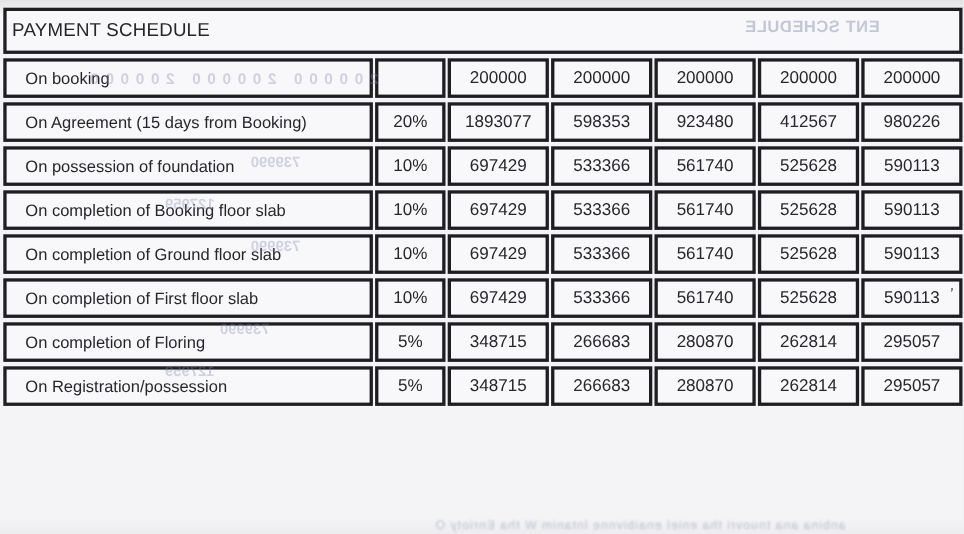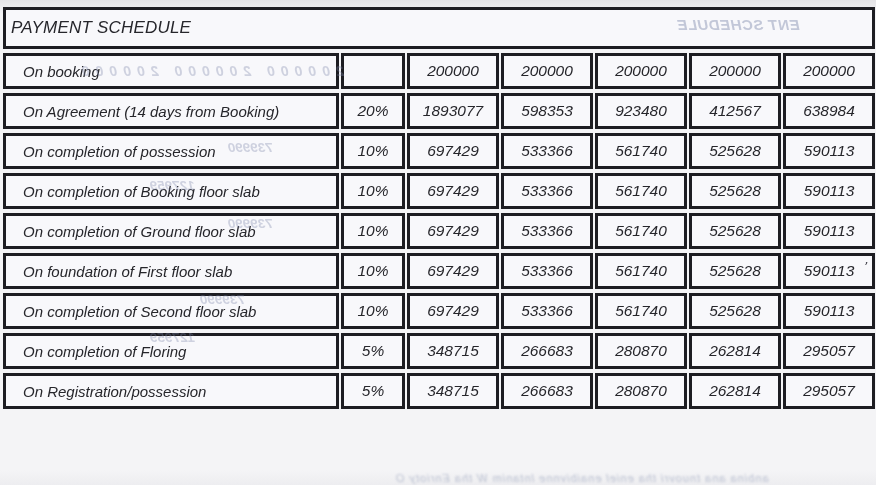--- a/index.html
+++ b/index.html
@@ -9,21 +9,20 @@
     height: 485px;
     overflow: hidden;
     background: #efeff2;
     font-family: "Liberation Sans", sans-serif;
   }
   .scan-page {
     position: relative;
     width: 876px;
     height: 485px;
     background: linear-gradient(180deg, #e3e3e6 0%, #f4f4f6 3%, #f4f4f6 97%, #ededf0 100%);
-    font-style: italic;
   }
   table.payment {
     position: absolute;
     left: 1px;
     top: 3px;
     width: 874px;
     border-collapse: separate;
     border-spacing: 2px 4px;
     table-layout: fixed;
   }
@@ -122,30 +121,30 @@
     <tr>
           <td class="label-cell">On booking</td>
           <td class="pct-cell"></td>
           <td class="val-cell">200000</td>
           <td class="val-cell">200000</td>
           <td class="val-cell">200000</td>
           <td class="val-cell">200000</td>
           <td class="val-cell">200000</td>
         </tr>
         <tr>
-          <td class="label-cell">On Agreement (14 days from Booking)</td>
+          <td class="label-cell">On Agreement (15 days from Booking)</td>
           <td class="pct-cell">20%</td>
           <td class="val-cell">1893077</td>
           <td class="val-cell">598353</td>
           <td class="val-cell">923480</td>
           <td class="val-cell">412567</td>
-          <td class="val-cell">638984</td>
-        </tr>
-        <tr>
-          <td class="label-cell">On completion of possession</td>
+          <td class="val-cell">980226</td>
+        </tr>
+        <tr>
+          <td class="label-cell">On possession of foundation</td>
           <td class="pct-cell">10%</td>
           <td class="val-cell">697429</td>
           <td class="val-cell">533366</td>
           <td class="val-cell">561740</td>
           <td class="val-cell">525628</td>
           <td class="val-cell">590113</td>
         </tr>
         <tr>
           <td class="label-cell">On completion of Booking  floor slab</td>
           <td class="pct-cell">10%</td>
@@ -158,36 +157,27 @@
         <tr>
           <td class="label-cell">On completion of Ground  floor slab</td>
           <td class="pct-cell">10%</td>
           <td class="val-cell">697429</td>
           <td class="val-cell">533366</td>
           <td class="val-cell">561740</td>
           <td class="val-cell">525628</td>
           <td class="val-cell">590113</td>
         </tr>
         <tr>
-          <td class="label-cell">On  foundation of First floor slab</td>
+          <td class="label-cell">On  completion of First floor slab</td>
           <td class="pct-cell">10%</td>
           <td class="val-cell">697429</td>
           <td class="val-cell">533366</td>
           <td class="val-cell">561740</td>
           <td class="val-cell">525628</td>
           <td class="val-cell">590113<span class="pen-tick">ʼ</span></td>
-        </tr>
-        <tr>
-          <td class="label-cell">On completion of Second floor slab</td>
-          <td class="pct-cell">10%</td>
-          <td class="val-cell">697429</td>
-          <td class="val-cell">533366</td>
-          <td class="val-cell">561740</td>
-          <td class="val-cell">525628</td>
-          <td class="val-cell">590113</td>
         </tr>
         <tr>
           <td class="label-cell">On completion of Floring</td>
           <td class="pct-cell">5%</td>
           <td class="val-cell">348715</td>
           <td class="val-cell">266683</td>
           <td class="val-cell">280870</td>
           <td class="val-cell">262814</td>
           <td class="val-cell">295057</td>
         </tr>

